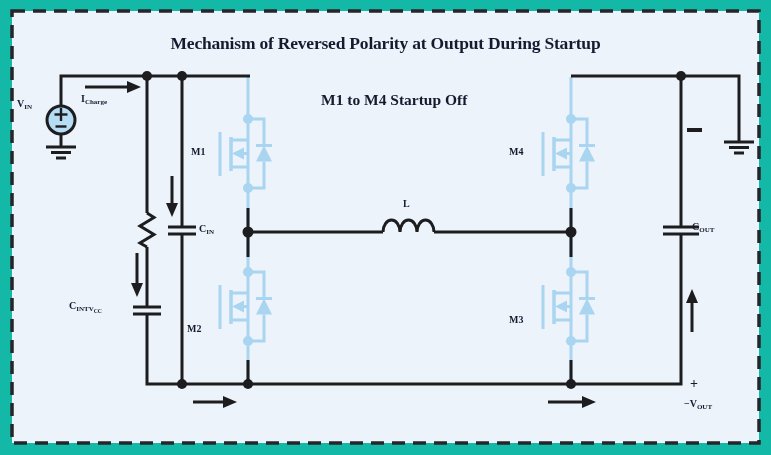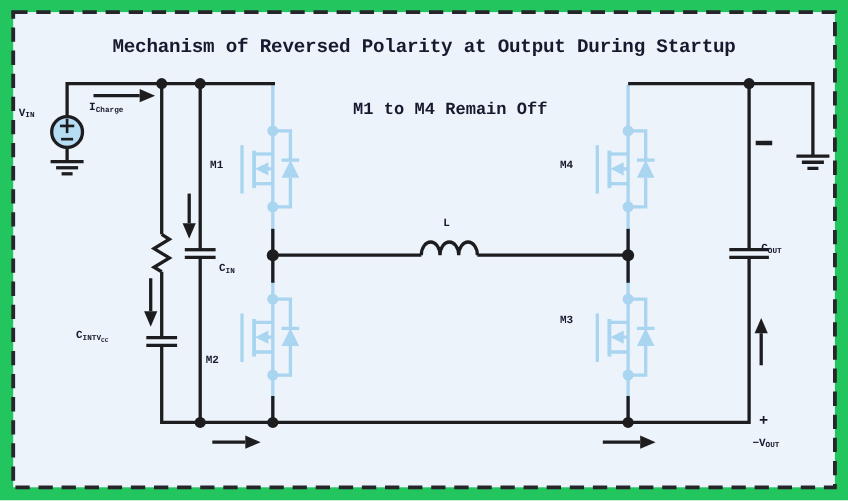--- a/index.html
+++ b/index.html
@@ -1,19 +1,19 @@
 <!DOCTYPE html>
 <html><head>
 <meta charset="utf-8">
 <style>
   html,body { margin:0; padding:0; background:#ffffff; }
   .page {
     position:relative; width:771px; height:455px;
-    font-family:Liberation Mono, monospace;
-    color:#171a2e; overflow:hidden; background:#22c55e;
+    font-family:Liberation Serif, serif;
+    color:#171a2e; overflow:hidden; background:#14b8a6;
   }
   svg.circuit { position:absolute; left:0; top:0; }
   .lbl {
     position:absolute; font-weight:bold; font-size:10px;
     color:#171a2e; white-space:nowrap; line-height:1.1;
   }
   .lbl sub { font-size:0.7em; vertical-align:-0.25em; font-weight:bold; }
   .lbl sub sub { font-size:0.8em; vertical-align:-0.3em; }
   .title {
     position:absolute; left:12px; top:33px; width:747px;
@@ -160,34 +160,34 @@
       <circle cx="681" cy="76" r="5"></circle>
       <circle cx="248" cy="232" r="5.5"></circle>
       <circle cx="571" cy="232" r="5.5"></circle>
       <circle cx="182" cy="384" r="5"></circle>
       <circle cx="248" cy="384" r="5"></circle>
       <circle cx="571" cy="384" r="5"></circle>
     </g>
   </svg>
 
   <div class="title">Mechanism of Reversed Polarity at Output During Startup</div>
-  <div class="note">M1 to M4 Remain Off</div>
+  <div class="note">M1 to M4 Startup Off</div>
 
   <div class="lbl" style="left:17px; top:98px;"><span>V</span><sub>IN</sub></div>
 
   <div class="lbl" style="left:81px; top:93px;"><span>I</span><sub>Charge</sub></div>
 
   <div class="lbl" style="left:191px; top:146px;">M1</div>
   <div class="lbl" style="left:187px; top:299px;margin-top:24px;">M2</div>
   <div class="lbl" style="left:509px; top:146px;">M4</div>
-  <div class="lbl" style="left:509px; top:287px;">M3</div>
+  <div class="lbl" style="left:509px; top:314px;">M3</div>
 
   <div class="lbl" style="left:403px; top:198px;">L</div>
 
-  <div class="lbl" style="left:199px; top:223px;margin-top:16px;"><span>C</span><sub>IN</sub></div>
+  <div class="lbl" style="left:199px; top:223px;"><span>C</span><sub>IN</sub></div>
 
   <div class="lbl" style="left:69px; top:300px;"><span>C</span><sub><span>INTV</span><sub>CC</sub></sub></div>
 
   <div class="lbl" style="left:692px; top:221px;"><span>C</span><sub>OUT</sub></div>
 
   <div class="lbl small" style="left:690px; top:376px;">+</div>
 
   <div class="lbl" style="left:684px; top:398px;"><span>−V</span><sub>OUT</sub></div>
 
 </div>

